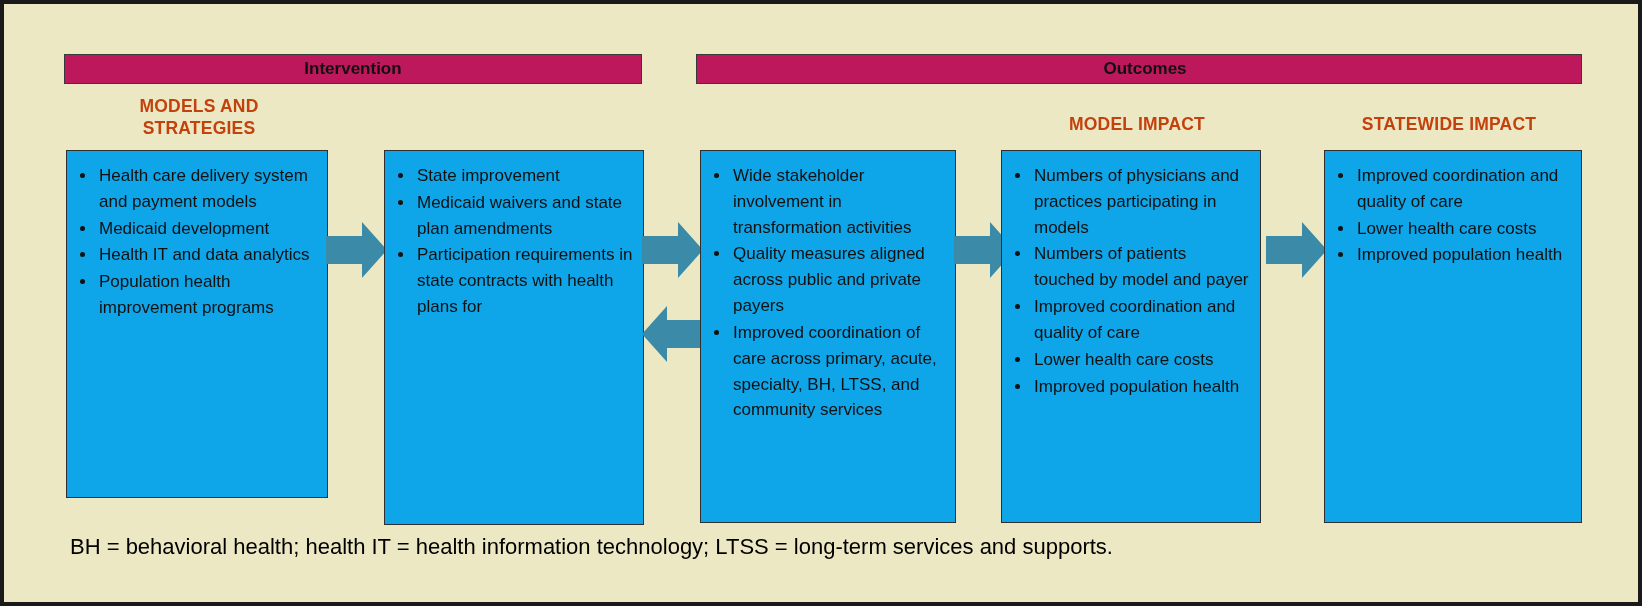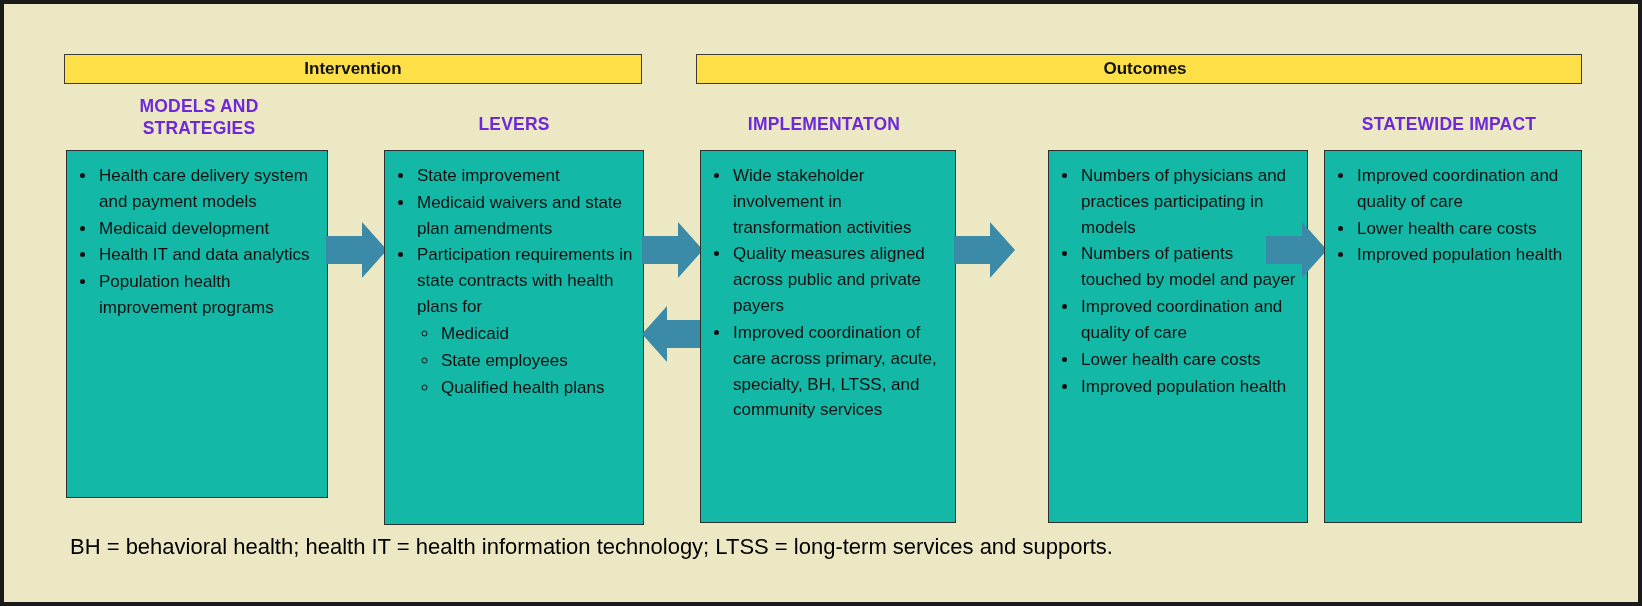--- a/index.html
+++ b/index.html
@@ -16,49 +16,49 @@
     height: 606px;
     box-sizing: border-box;
     background: #ece8c4;
     border: 4px solid #1a1a1a;
     overflow: hidden;
   }
   
   .band {
     position: absolute;
     box-sizing: border-box;
-    background: #fde047;
+    background: #be185d;
     border: 1px solid #3a3a3a;
     height: 30px;
     display: flex;
     align-items: center;
     justify-content: center;
     font-size: 17px;
     font-weight: bold;
     color: #111;
   }
   #band-intervention { left: 60px; top: 50px; width: 578px; }
   #band-outcomes     { left: 692px; top: 50px; width: 886px; padding-left: 12px; }
 
   
   .col-title {
     position: absolute;
     text-align: center;
     font-size: 17.5px;
     font-weight: bold;
-    color: #6d28d9;
+    color: #c2410c;
     letter-spacing: .2px;
     line-height: 1.25;
   }
 
   
   .box {
     position: absolute;
     box-sizing: border-box;
-    background: #14b8a6;
+    background: #0ea5e9;
     border: 1px solid #2f2f2f;
   }
   .box ul {
     margin: 0;
     padding: 12px 10px 10px 30px;
     list-style-type: disc;
   }
   .box ul li {
     font-size: 17px;
     line-height: 1.52;
@@ -113,62 +113,54 @@
       <li>Medicaid development</li>
       <li>Health IT and data analytics</li>
       <li>Population health improvement programs</li>
     </ul>
   </div>
 
   <svg class="arrow" style="left:322px; top:216px;" width="62" height="60" viewBox="0 0 62 60">
     <polygon points="0,16 36,16 36,2 61,30 36,58 36,44 0,44" fill="#3b8ba8"></polygon>
   </svg>
 
-  <div class="col-title" style="left:380px; top:110px; width:260px;">
-    <div>LEVERS</div>
-  </div>
   <div class="box" style="left:380px; top:146px; width:260px; height:375px;">
     <ul>
       <li>State improvement</li>
       <li>Medicaid waivers and state plan amendments</li>
       <li>
         <span>Participation requirements in state contracts with health plans for</span>
-        <ul>
-          <li>Medicaid</li>
-          <li>State employees</li>
-          <li>Qualified health plans</li>
-        </ul>
       </li>
     </ul>
   </div>
 
   <svg class="arrow" style="left:638px; top:216px;" width="62" height="60" viewBox="0 0 62 60">
     <polygon points="0,16 36,16 36,2 61,30 36,58 36,44 0,44" fill="#3b8ba8"></polygon>
   </svg>
 
   <svg class="arrow" style="left:638px; top:300px;" width="62" height="60" viewBox="0 0 62 60">
     <polygon points="61,16 25,16 25,2 0,30 25,58 25,44 61,44" fill="#3b8ba8"></polygon>
   </svg>
 
-  <div class="col-title" style="left:690px; top:110px; width:260px;">
-    <div>IMPLEMENTATON</div>
-  </div>
   <div class="box" style="left:696px; top:146px; width:256px; height:373px;">
     <ul>
       <li>Wide stakeholder involvement in transformation activities</li>
       <li>Quality measures aligned across public and private payers</li>
       <li>Improved coordination of care across primary, acute, specialty, BH, LTSS, and community services</li>
     </ul>
   </div>
 
   <svg class="arrow" style="left:950px; top:216px;" width="62" height="60" viewBox="0 0 62 60">
     <polygon points="0,16 36,16 36,2 61,30 36,58 36,44 0,44" fill="#3b8ba8"></polygon>
   </svg>
 
-  <div class="box" style="left:1044px; top:146px; width:260px; height:373px;">
+  <div class="col-title" style="left:1000px; top:110px; width:266px;">
+    <div>MODEL IMPACT</div>
+  </div>
+  <div class="box" style="left:997px; top:146px; width:260px; height:373px;">
     <ul>
       <li>Numbers of physicians and practices participating in models</li>
       <li>Numbers of patients touched by model and payer</li>
       <li>Improved coordination and quality of care</li>
       <li>Lower health care costs</li>
       <li>Improved population health</li>
     </ul>
   </div>
 
   <svg class="arrow" style="left:1262px; top:216px;" width="62" height="60" viewBox="0 0 62 60">

